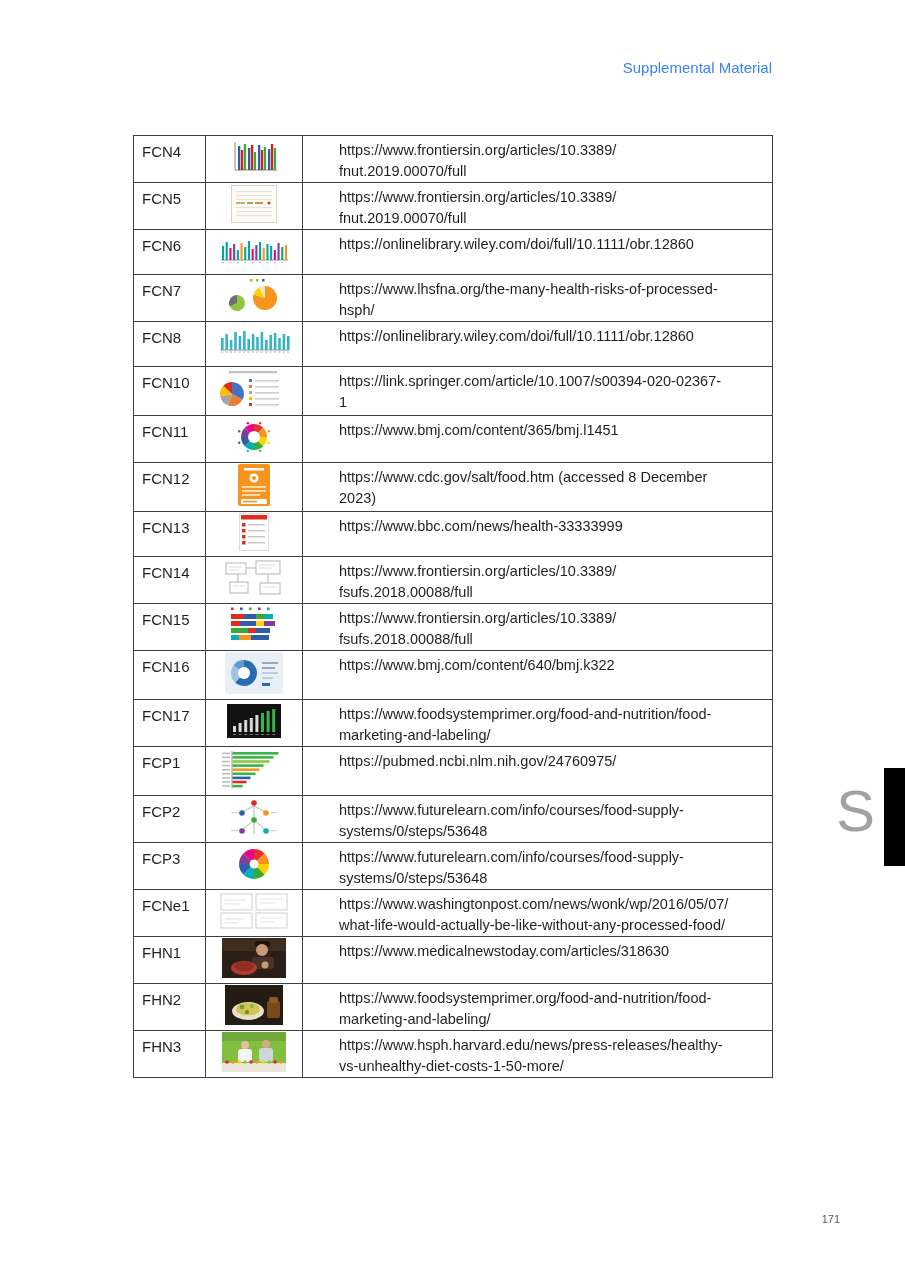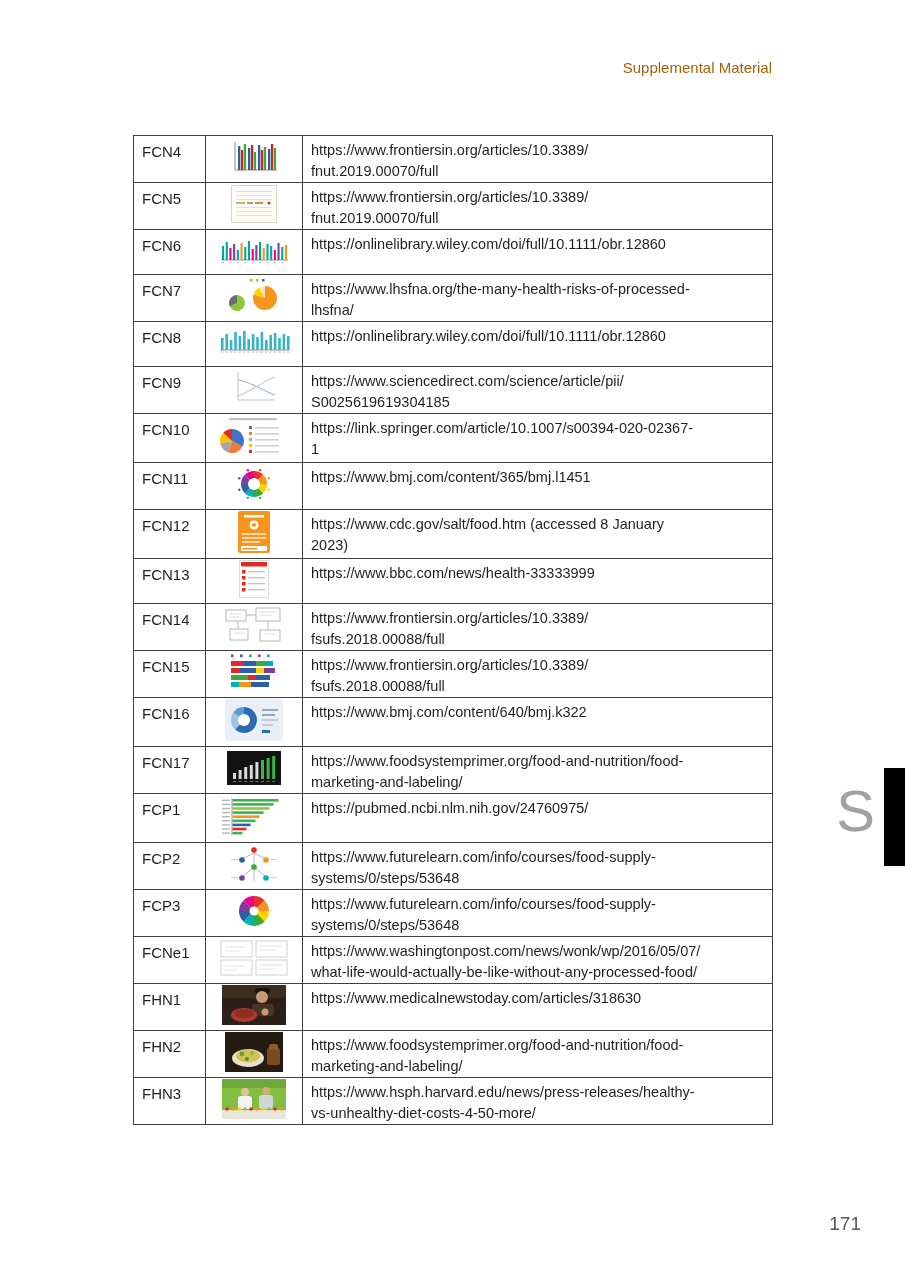--- a/index.html
+++ b/index.html
@@ -1,43 +1,43 @@
 <!DOCTYPE html>
 <html><head>
 <meta charset="utf-8">
 <style>
   html,body{margin:0;padding:0;}
   body{
     width:905px;height:1280px;position:relative;background:#ffffff;
     font-family:"Liberation Sans", sans-serif;color:#1f1f1f;overflow:hidden;
   }
   .running-header{
-    position:absolute;top:59px;right:133px;font-size:15px;color:#a16207;
+    position:absolute;top:59px;right:133px;font-size:15px;color:#3b82f6;
   }
   .table-wrap{position:absolute;left:133px;top:135px;width:639px;}
   table{border-collapse:collapse;width:100%;table-layout:fixed;}
   col.c-id{width:72px;}
   col.c-thumb{width:97px;}
   col.c-url{width:470px;}
   td{border:1px solid #3f3f3f;vertical-align:top;overflow:hidden;}
   tr{height:45px;}
   .cell-id{padding:7px 8px 0 8px;font-size:15px;}
   .cell-thumb{vertical-align:middle;text-align:center;padding:1px 2px;}
   .cell-url{padding:4px 8px 0 8px;font-size:14.5px;line-height:21px;}
-  .cell-url div{white-space:nowrap;}
+  .cell-url div{white-space:nowrap;margin-left:28px;}
   .thumb{display:inline-block;line-height:0;}
   .section-letter{
     position:absolute;top:782px;right:30px;font-size:58px;line-height:1;
     color:#a0a2a5;font-weight:400;
   }
   .section-tab{
     position:absolute;top:768px;right:0;width:21px;height:98px;background:#000;
   }
   .page-number{
-    position:absolute;top:1213px;right:44px;font-size:19px;color:#57585a;
+    position:absolute;top:1213px;right:65px;font-size:11px;color:#57585a;
   }
 </style>
 </head>
 <body>
 
 <div class="page">
   <div class="running-header">Supplemental Material</div>
 
   <div class="table-wrap">
     <table>
@@ -136,21 +136,21 @@
                   <rect x="32" y="3" width="2.5" height="2.5" fill="#8dc63f"></rect>
                   <rect x="38" y="3" width="2.5" height="2.5" fill="#58595b"></rect>
                   <path d="M13,27 L13.00,19.00 A8,8 0 1 1 5.76,30.41 Z" fill="#8dc63f"></path>
                   <path d="M13,27 L5.76,30.41 A8,8 0 0 1 13.00,19.00 Z" fill="#6d6e71"></path>
                   <path d="M41,22 L41.00,10.00 A12,12 0 1 1 29.59,18.29 Z" fill="#f7941d"></path>
                   <path d="M41,22 L29.59,18.29 A12,12 0 0 1 35.22,11.48 Z" fill="#ffd200"></path>
                   <path d="M41,22 L35.22,11.48 A12,12 0 0 1 41.00,10.00 Z" fill="#fbe3c4"></path>
                 </svg></span></td>
             <td class="cell-url">
               <div>https://www.lhsfna.org/the-many-health-risks-of-processed-</div>
-              <div>lhsfna/</div>
+              <div>hsph/</div>
             </td>
           </tr>
           <tr>
             <td class="cell-id">FCN8</td>
             <td class="cell-thumb"><span class="thumb"><svg width="78" height="36" viewBox="0 0 78 36" xmlns="http://www.w3.org/2000/svg">
                   <rect x="0" y="0" width="78" height="36" fill="#fff"></rect>
                   <line x1="5" y1="26" x2="74" y2="26" stroke="#9a9a9a" stroke-width="1"></line>
                   <rect x="6" y="14" width="2.6" height="12" fill="#35b4c4"></rect>
                   <rect x="6" y="27.5" width="2.2" height="1.1" fill="#b5b5b5"></rect>
                   <rect x="10.4" y="10" width="2.6" height="16" fill="#35b4c4"></rect>
@@ -182,34 +182,20 @@
                   <rect x="67.60000000000001" y="10" width="2.6" height="16" fill="#35b4c4"></rect>
                   <rect x="67.60000000000001" y="27.5" width="2.2" height="1.1" fill="#b5b5b5"></rect>
                   <rect x="72" y="12" width="2.6" height="14" fill="#35b4c4"></rect>
                   <rect x="72" y="27.5" width="2.2" height="1.1" fill="#b5b5b5"></rect>
                 </svg></span></td>
             <td class="cell-url">
               <div>https://onlinelibrary.wiley.com/doi/full/10.1111/obr.12860</div>
             </td>
           </tr>
           <tr>
-            <td class="cell-id">FCN9</td>
-            <td class="cell-thumb"><span class="thumb"><svg width="48" height="40" viewBox="0 0 48 40" xmlns="http://www.w3.org/2000/svg">
-                  <rect x="0" y="0" width="48" height="40" fill="#fff"></rect>
-                  <line x1="8" y1="4" x2="8" y2="32" stroke="#c2c2c2" stroke-width="1"></line>
-                  <line x1="8" y1="32" x2="45" y2="32" stroke="#c2c2c2" stroke-width="1"></line>
-                  <path d="M8,12 C18,13 28,20 45,27" fill="none" stroke="#9db8cc" stroke-width="1.2"></path>
-                  <path d="M8,28 C18,25 30,15 45,9" fill="none" stroke="#c9c9c9" stroke-width="1.2"></path>
-                </svg></span></td>
-            <td class="cell-url">
-              <div>https://www.sciencedirect.com/science/article/pii/</div>
-              <div>S0025619619304185</div>
-            </td>
-          </tr>
-          <tr>
             <td class="cell-id">FCN10</td>
             <td class="cell-thumb"><span class="thumb"><svg width="78" height="42" viewBox="0 0 78 42" xmlns="http://www.w3.org/2000/svg">
                   <rect x="0" y="0" width="78" height="42" fill="#fff"></rect>
                   <rect x="14" y="3" width="48" height="2.2" fill="#c2c2c2"></rect>
                   <path d="M17,26 L17.00,14.00 A12,12 0 0 1 27.52,31.78 Z" fill="#4472c4"></path>
                   <path d="M17,26 L27.52,31.78 A12,12 0 0 1 13.29,37.41 Z" fill="#ed7d31"></path>
                   <path d="M17,26 L13.29,37.41 A12,12 0 0 1 5.21,28.25 Z" fill="#a5a5a5"></path>
                   <path d="M17,26 L5.21,28.25 A12,12 0 0 1 8.25,17.79 Z" fill="#ffc000"></path>
                   <path d="M17,26 L8.25,17.79 A12,12 0 0 1 17.00,14.00 Z" fill="#e02b20"></path>
                   <rect x="34" y="11" width="3" height="3" fill="#4472c4"></rect>
@@ -261,21 +247,21 @@
                   <rect x="6" y="4" width="20" height="2.5" fill="#fff"></rect>
                   <circle cx="16" cy="14" r="4.5" fill="#fff"></circle>
                   <circle cx="16" cy="14" r="2" fill="#f7941d"></circle>
                   <rect x="4" y="22" width="24" height="1.8" fill="#ffe3bd"></rect>
                   <rect x="4" y="26" width="24" height="1.8" fill="#ffe3bd"></rect>
                   <rect x="4" y="30" width="18" height="1.8" fill="#ffe3bd"></rect>
                   <rect x="3" y="35" width="26" height="5" fill="#fff" rx="1"></rect>
                   <rect x="5" y="36.8" width="14" height="1.6" fill="#f7941d"></rect>
                 </svg></span></td>
             <td class="cell-url">
-              <div>https://www.cdc.gov/salt/food.htm (accessed 8 January</div>
+              <div>https://www.cdc.gov/salt/food.htm (accessed 8 December</div>
               <div>2023)</div>
             </td>
           </tr>
           <tr>
             <td class="cell-id">FCN13</td>
             <td class="cell-thumb"><span class="thumb"><svg width="30" height="38" viewBox="0 0 30 38" xmlns="http://www.w3.org/2000/svg">
                   <rect x="0.5" y="0.5" width="29" height="37" fill="#fff" stroke="#dcdcdc"></rect>
                   <rect x="2" y="2" width="26" height="4.5" fill="#e02b20"></rect>
                   <rect x="3" y="10" width="3.5" height="3.5" fill="#e02b20"></rect>
                   <rect x="9" y="11" width="17" height="1.4" fill="#c6c6c6"></rect>
@@ -529,21 +515,21 @@
                   <circle cx="23" cy="30" r="1.8" fill="#8dc63f"></circle>
                   <circle cx="29" cy="30" r="1.8" fill="#e02b20"></circle>
                   <circle cx="35" cy="30" r="1.8" fill="#f7941d"></circle>
                   <circle cx="41" cy="30" r="1.8" fill="#ffd200"></circle>
                   <circle cx="47" cy="30" r="1.8" fill="#8dc63f"></circle>
                   <circle cx="53" cy="30" r="1.8" fill="#e02b20"></circle>
                   <circle cx="59" cy="30" r="1.8" fill="#f7941d"></circle>
                 </svg></span></td>
             <td class="cell-url">
               <div>https://www.hsph.harvard.edu/news/press-releases/healthy-</div>
-              <div>vs-unhealthy-diet-costs-4-50-more/</div>
+              <div>vs-unhealthy-diet-costs-1-50-more/</div>
             </td>
           </tr>
         </tbody>
     </table>
   </div>
 
   <div class="section-letter">S</div>
   <div class="section-tab"></div>
   <div class="page-number">171</div>
 </div>

